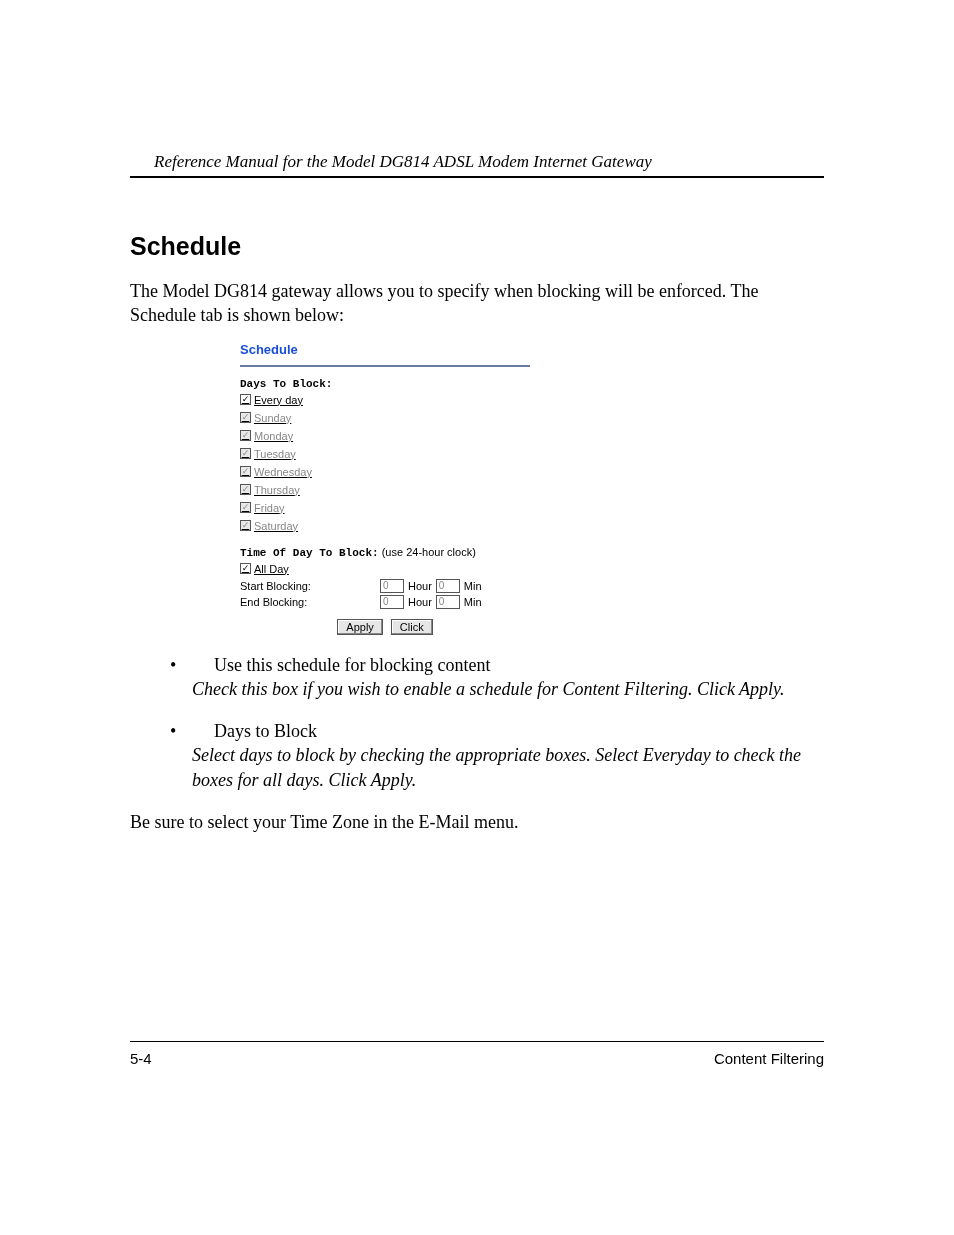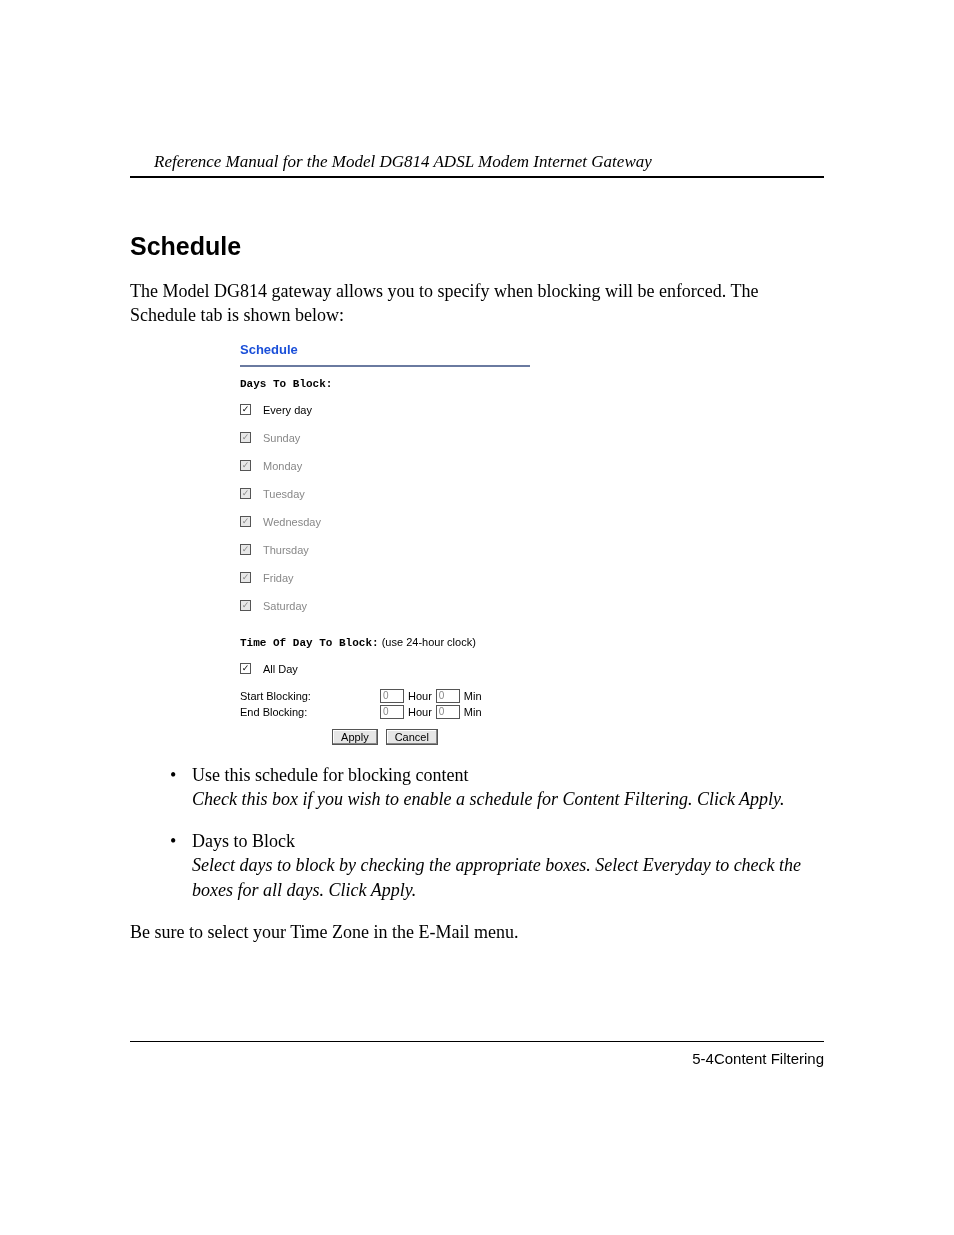--- a/index.html
+++ b/index.html
@@ -79,23 +79,24 @@
     font-size: 13px;
     margin-bottom: 8px;
   }
   .panel-divider {
     border-top: 2px solid #6a7aa0;
     margin: 4px 0 10px 0;
   }
   .panel-row {
     display: flex;
     align-items: center;
-    gap: 12px;
-    margin: 12px 0;
+    gap: 3px;
+    margin: 2px 0;
     line-height: 16px;
+    text-decoration: underline;
   }
   .panel b.section-label {
     font-size: 11px;
     font-family: Liberation Mono, monospace;
   }
   .cb {
     width: 11px;
     height: 11px;
     border: 1px solid #555;
     display: inline-flex;
@@ -167,37 +168,37 @@
     margin-bottom: 18px;
     font-size: 18px;
     line-height: 1.35;
   }
   ul.bullets > li::before {
     content: "•";
     position: absolute;
     left: 2px;
     top: 0;
   }
-  .li-head { display: block; }
+  .li-head { display: block; margin-left: 22px; }
   .li-body { display: block; font-style: italic; }
 
   .rule-bottom {
     position: absolute;
     bottom: 193px;
     left: var(--content-left);
     right: var(--content-right);
     border-top: 1.5px solid var(--rule-color);
   }
   .footer {
     position: absolute;
     bottom: 168px;
     left: var(--content-left);
     right: var(--content-right);
     display: flex;
-    justify-content: flex-end;
+    justify-content: space-between;
     font-family: Arial, Helvetica, sans-serif;
     font-size: 15px;
     margin-top: 36px;
   }
 </style>
 </head>
 <body>
 
 <div class="page">
 
@@ -274,21 +275,21 @@
         <div class="time-row">
           <span class="label">End Blocking:</span>
           <span class="num-box">0</span>
           <span>Hour</span>
           <span class="num-box">0</span>
           <span>Min</span>
         </div>
 
         <div class="btn-row">
           <span class="btn">Apply</span>
-          <span class="btn">Cancel</span>
+          <span class="btn">Click</span>
         </div>
       </div>
     </div>
 
     <ul class="bullets">
       <li>
         <span class="li-head">Use this schedule for blocking content</span>
         <span class="li-body">Check this box if you wish to enable a schedule for Content Filtering. Click Apply.</span>
       </li>
       <li>

